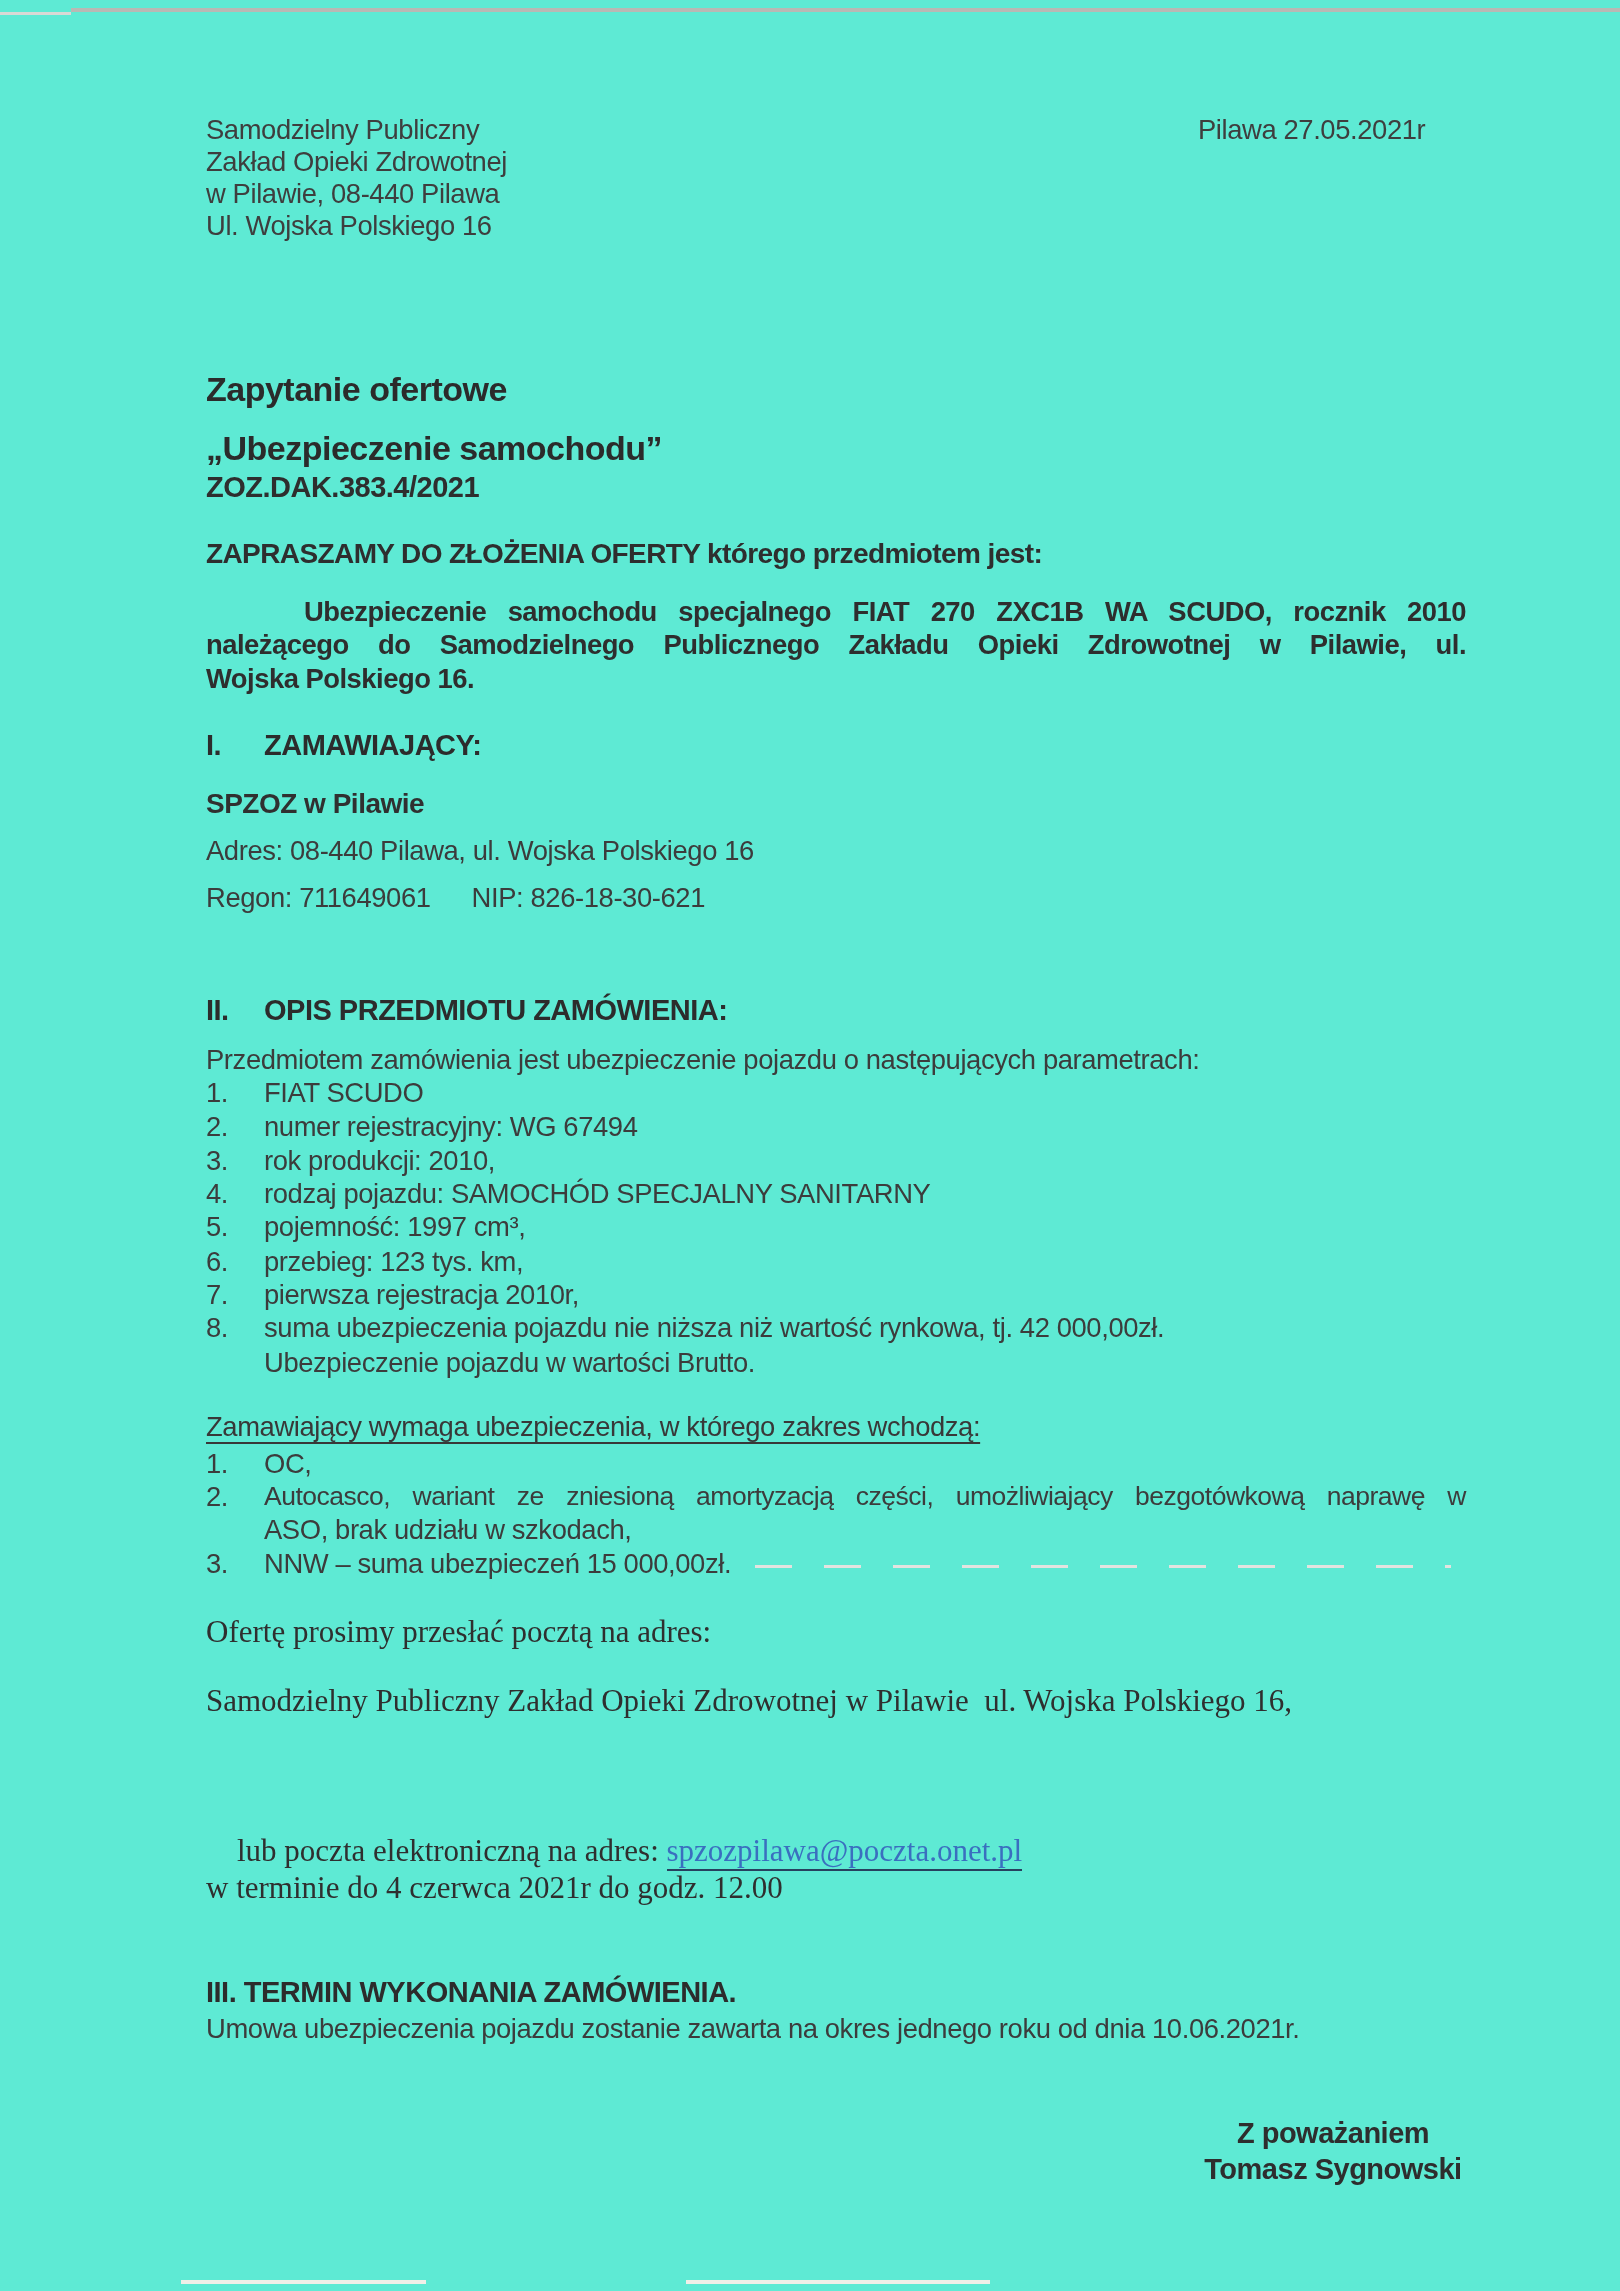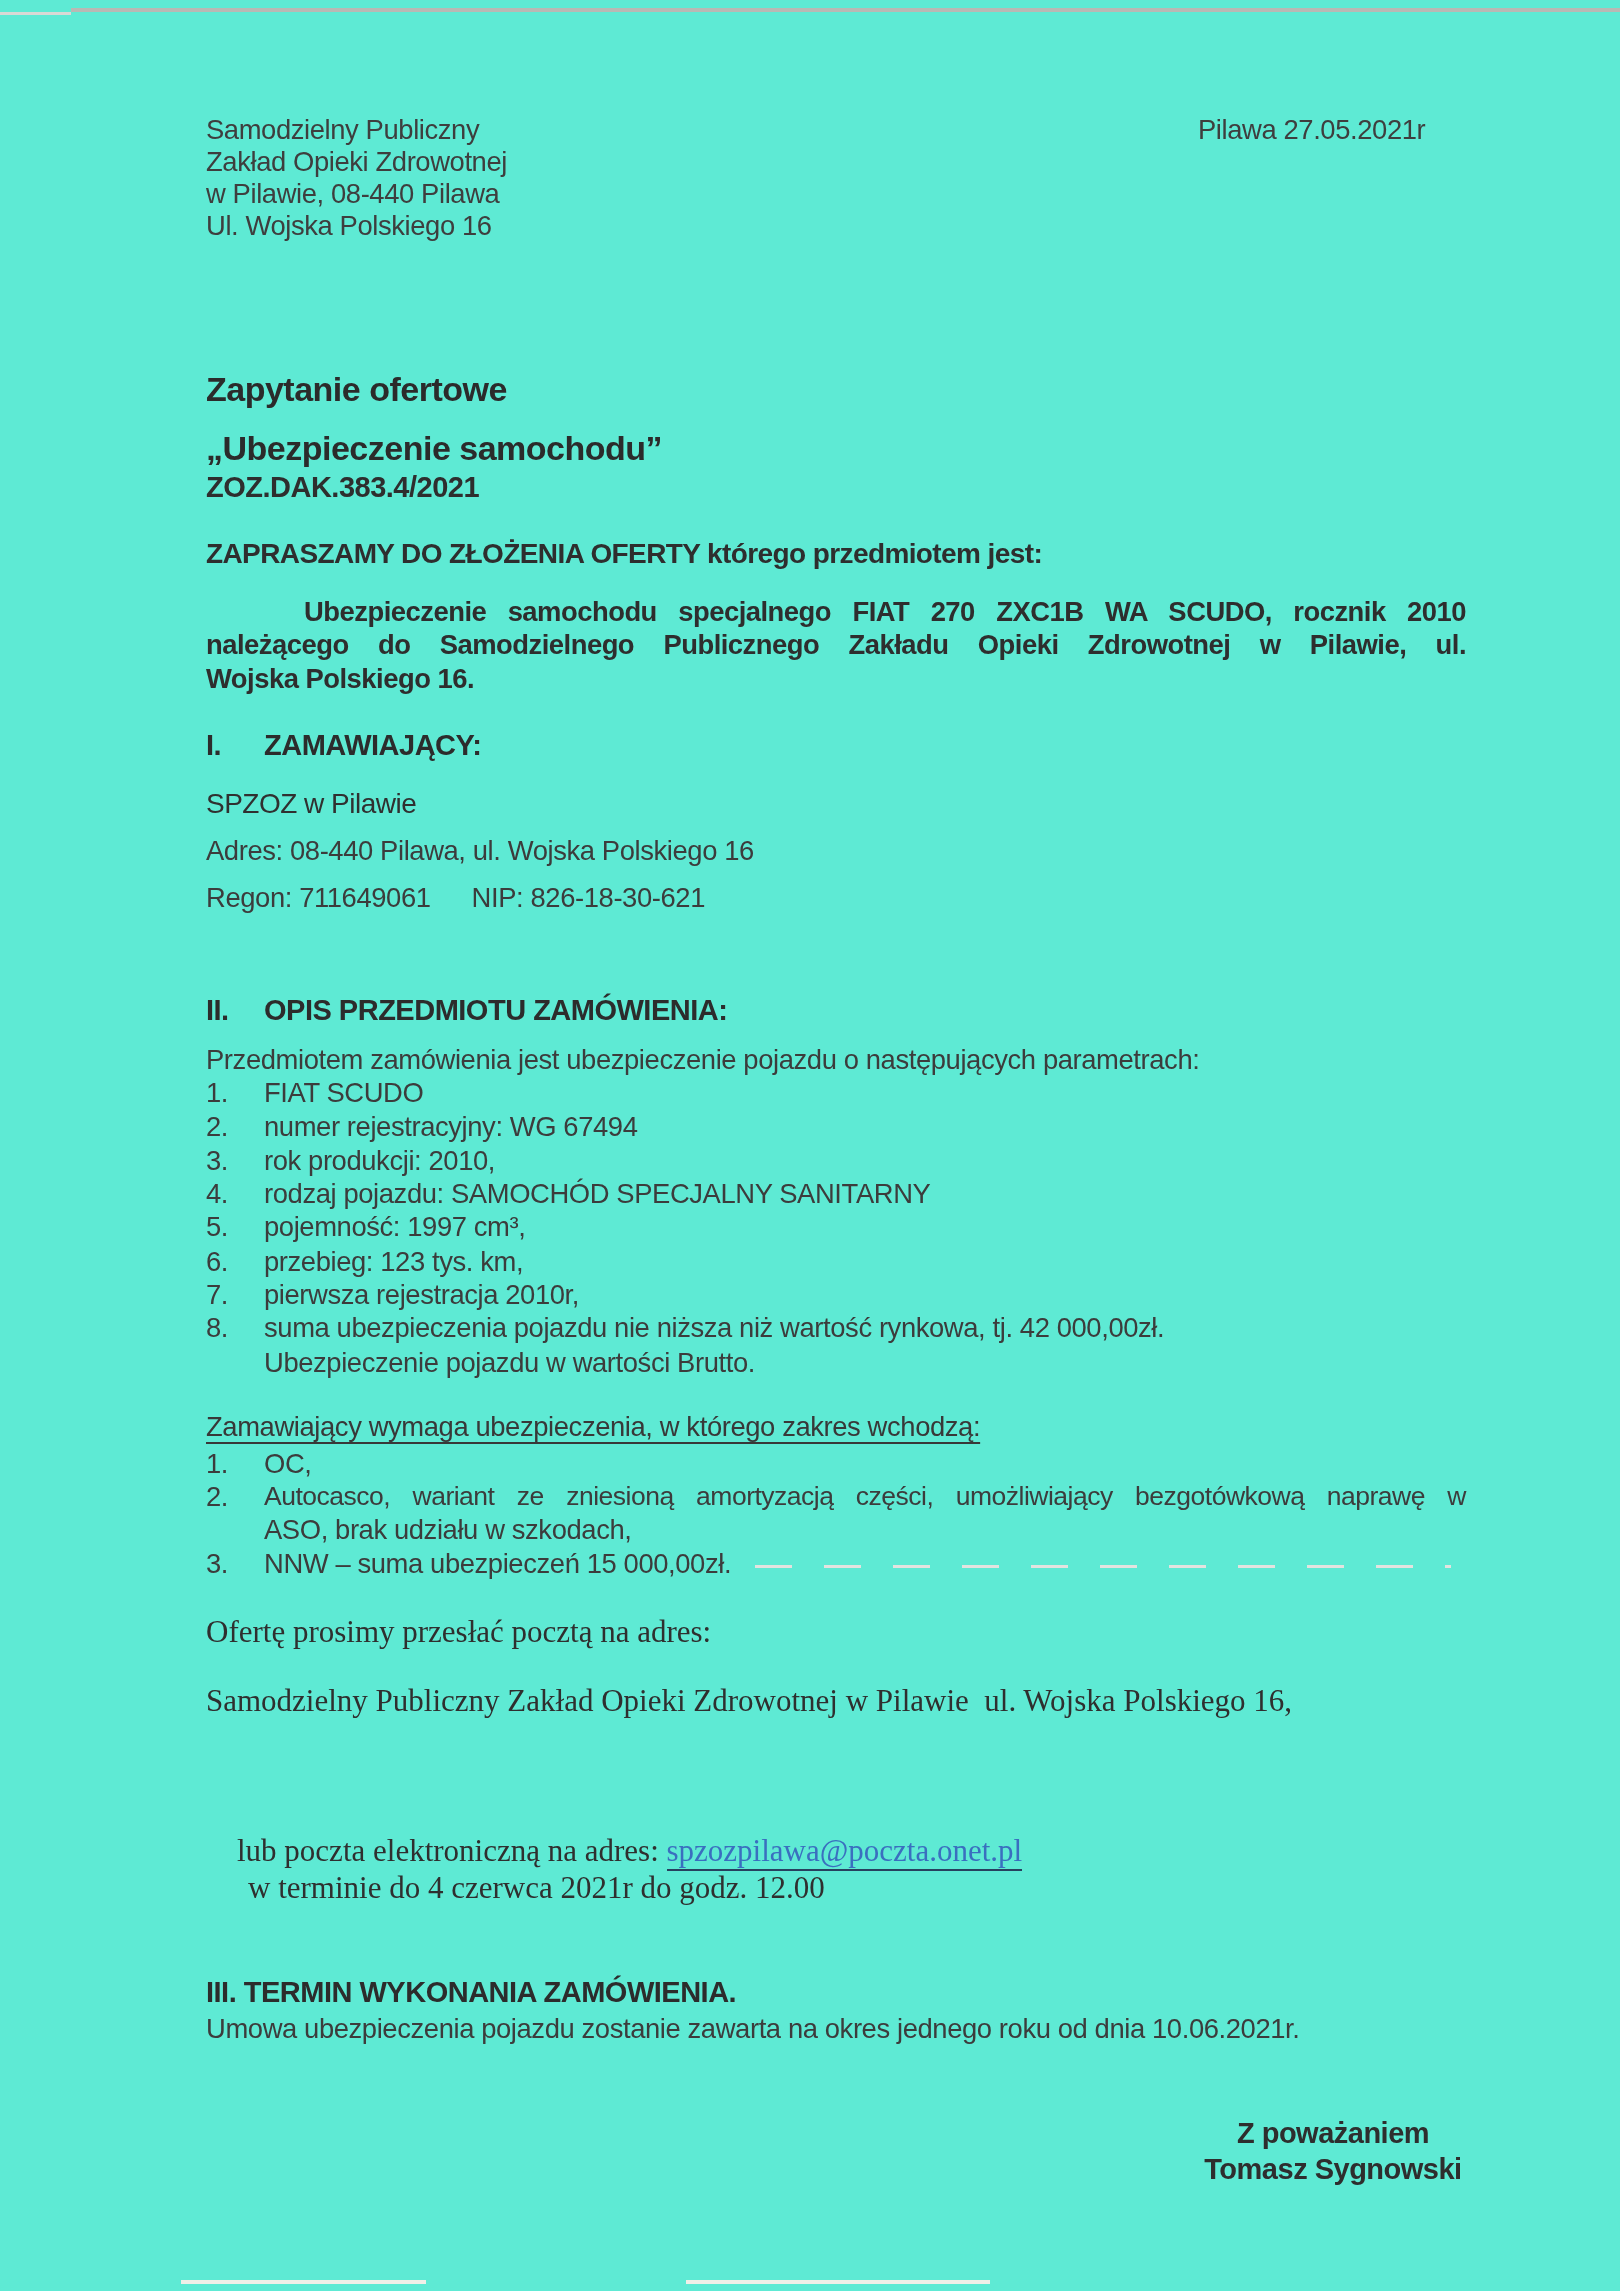--- a/index.html
+++ b/index.html
@@ -1,21 +1,21 @@
 <!DOCTYPE html>
 <html><head>
 <meta charset="utf-8">
 <style>
   html,body{margin:0;padding:0;background:#ffffff;}
   .page{position:relative;width:1620px;height:2292px;background:#5eead4;overflow:hidden;
         font-family:"Liberation Sans","DejaVu Sans",sans-serif;color:#3c3c3c;}
   .abs{position:absolute;}
   .sans{font-family:"Liberation Sans","DejaVu Sans",sans-serif;letter-spacing:-0.4px;}
   .serif{font-family:"Liberation Serif","DejaVu Serif",serif;letter-spacing:0;}
-  .b{font-weight:normal;color:#303030;}
+  .b{font-weight:bold;color:#303030;}
   .body-block{left:206px;width:1260px;font-size:27.4px;line-height:33px;}
   .sender{top:114px;left:206px;width:686px;font-size:27.4px;line-height:32px;color:#3e3e3e;}
   .date{top:114px;left:1198px;font-size:27.4px;color:#3e3e3e;}
   .title-wrap{left:206px;width:1260px;text-align:left;color:#2b2b2b;}
   .t1{top:370px;font-size:34px;font-weight:bold;letter-spacing:-0.5px;}
   .t2{top:429px;font-size:34px;font-weight:bold;letter-spacing:-0.5px;}
   .ref{top:471px;left:206px;font-size:29px;font-weight:bold;color:#2e2e2e;letter-spacing:-0.5px;}
   .invite{top:538px;left:206px;width:1260px;font-size:28px;font-weight:bold;color:#2e2e2e;letter-spacing:-0.6px;}
   .introl{left:206px;width:1260px;font-size:27.4px;font-weight:bold;color:#2e2e2e;
           letter-spacing:-0.5px;line-height:33px;}
@@ -136,21 +136,21 @@
       <span class="txt">NNW – suma ubezpieczeń 15 000,00zł.</span>
   </div>
 
   <div class="abs serif serif-line" style="top:1612px;">Ofertę prosimy przesłać pocztą na adres:</div>
   <div class="abs serif serif-line" style="top:1681px;">Samodzielny Publiczny Zakład Opieki Zdrowotnej w Pilawie  ul. Wojska Polskiego 16,</div>
 
   <div class="abs serif serif-line" style="top:1792px;">
     <span>lub poczta elektroniczną na adres: </span><a href="#" class="email-link">spzozpilawa@poczta.onet.pl</a>
   </div>
 
-  <div class="abs serif serif-line" style="top:1868px;margin-left:42px;">w terminie do 4 czerwca 2021r do godz. 12.00</div>
+  <div class="abs serif serif-line" style="top:1868px;">w terminie do 4 czerwca 2021r do godz. 12.00</div>
 
   <div class="abs sans sec3-head">III. TERMIN WYKONANIA ZAMÓWIENIA.</div>
   <div class="abs sans sec3-body">Umowa ubezpieczenia pojazdu zostanie zawarta na okres jednego roku od dnia 10.06.2021r.</div>
 
   <div class="abs sans sig">
     <div>Z poważaniem</div>
     <div>Tomasz Sygnowski</div>
   </div>
 
 </div>

